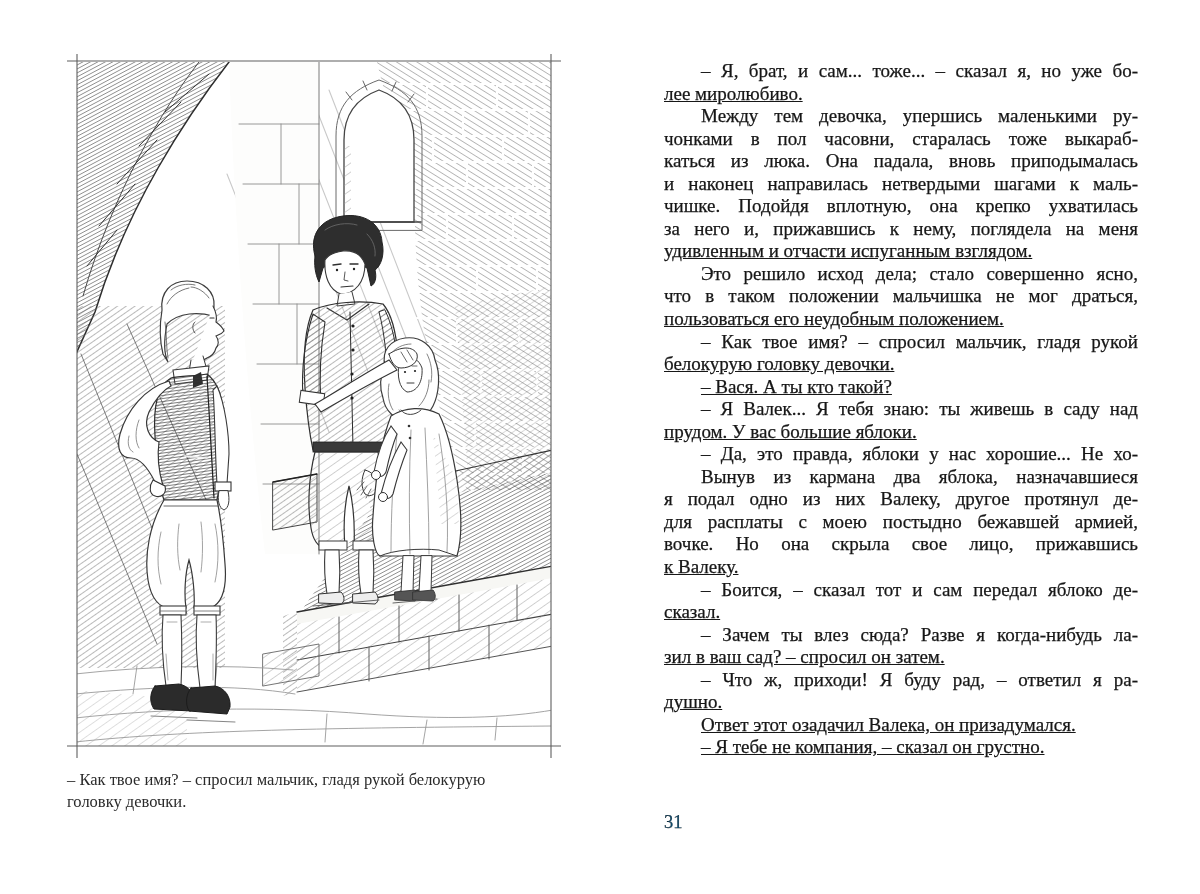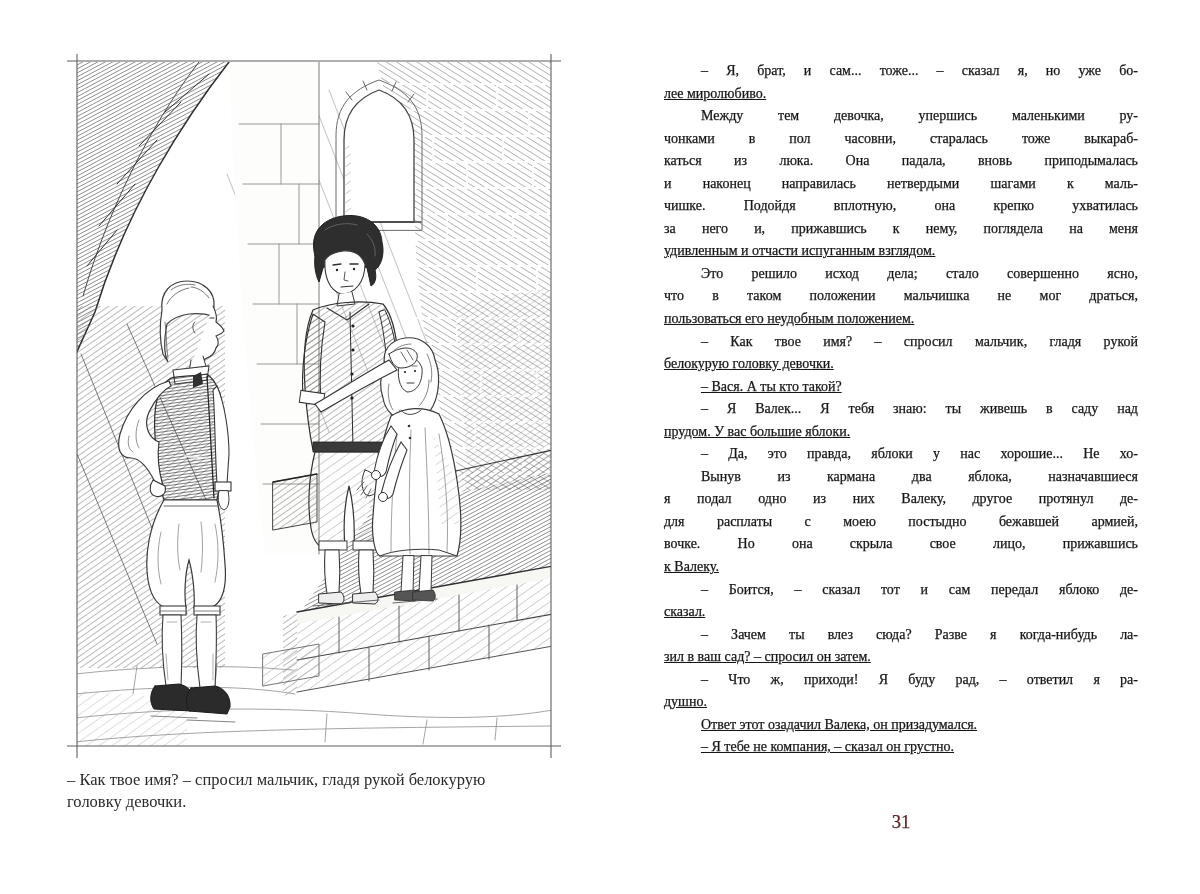--- a/index.html
+++ b/index.html
@@ -8,29 +8,29 @@
     background:#ffffff;
     font-family:"Liberation Serif","DejaVu Serif",serif;
   }
   .illustration-wrap{position:absolute;left:67px;top:54px;width:494px;height:704px;}
   .caption{
     position:absolute;left:67px;top:769px;width:494px;
     text-align:left;font-size:16.5px;line-height:21.5px;color:#2a2a2a;
   }
   .text-col{
     position:absolute;left:664px;top:60px;width:474px;
-    font-size:14px;line-height:22.55px;color:#171717;
+    font-size:19px;line-height:22.55px;color:#171717;
     -webkit-text-stroke:0.25px #171717;
   }
   .line{text-align:justify;text-align-last:justify;}
   .line.last{text-align-last:left;text-decoration:underline;}
   .line.first{text-indent:37px;}
   .page-number{
-    position:absolute;left:664px;top:812px;width:474px;text-align:center;
-    font-size:18.5px;color:#7f1d1d;-webkit-text-stroke:0.25px #171717;
+    position:absolute;left:664px;top:812px;width:474px;text-align:left;
+    font-size:18.5px;color:#0c4a6e;-webkit-text-stroke:0.25px #171717;
   }
 </style>
 </head>
 <body>
 
 <div class="illustration-wrap">
 <svg width="494" height="704" viewBox="0 0 494 704" xmlns="http://www.w3.org/2000/svg">
   <defs>
     <pattern id="hL" width="7.4" height="7.4" patternUnits="userSpaceOnUse" patternTransform="rotate(55)">
       <line x1="0" y1="0" x2="0" y2="7.4" stroke="#9a9a9a" stroke-width="0.9"></line>

